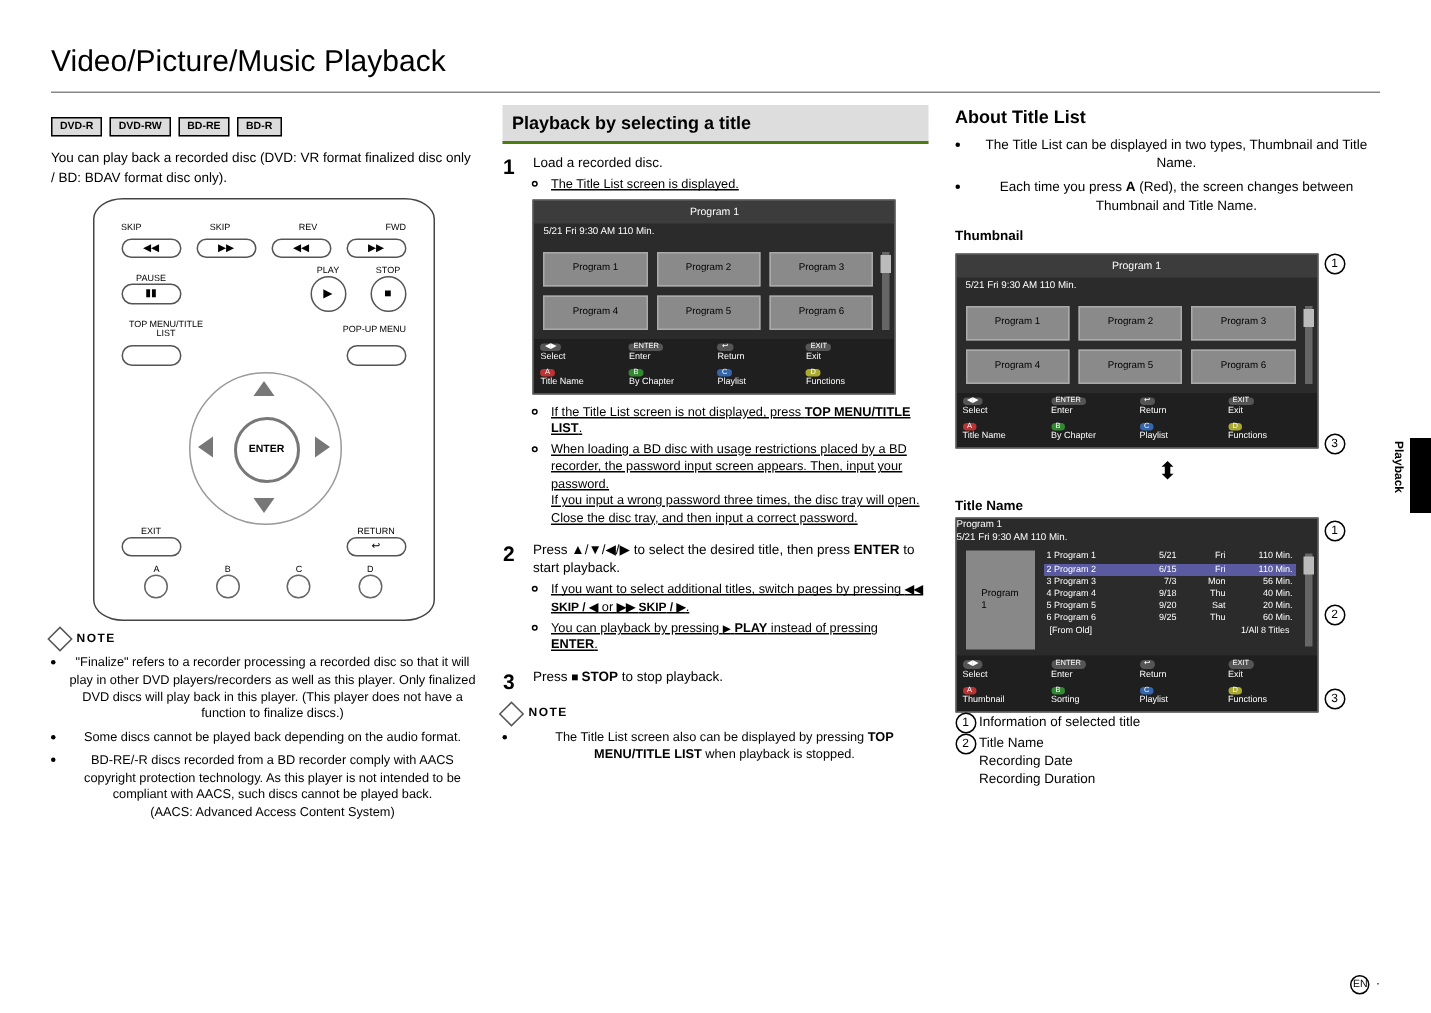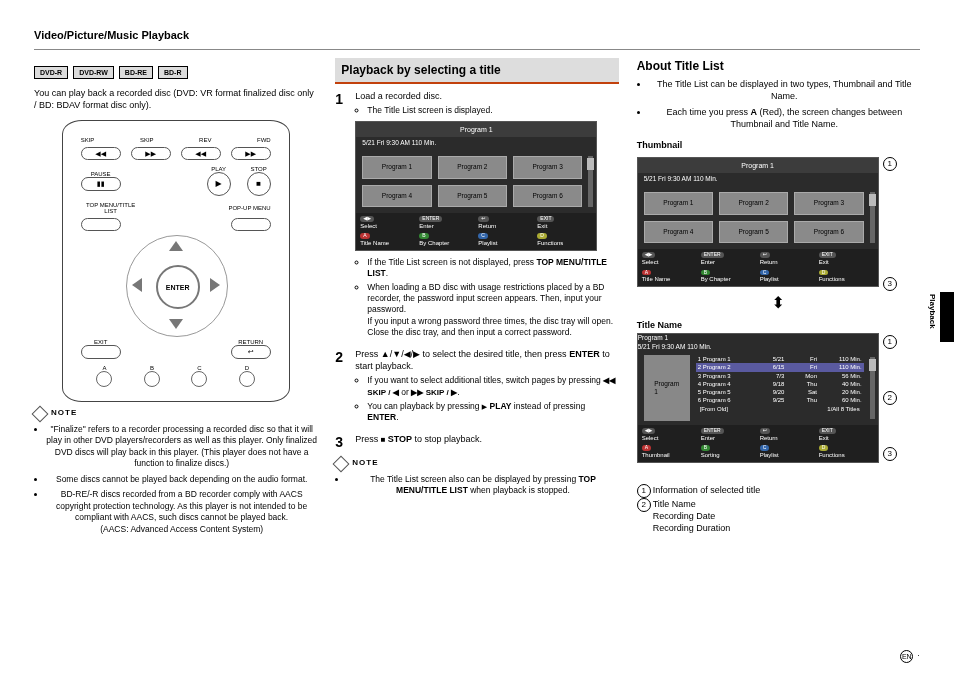--- a/index.html
+++ b/index.html
@@ -9,22 +9,22 @@
     height: 675px;
     box-sizing: border-box;
     font-family: Arial, Helvetica, sans-serif;
     font-size: 9px;
     line-height: 1.35;
     color: #000;
     background: #fff;
     position: relative;
   }
   .page-title {
-    font-size: 11px;
-    font-weight: bold;
+    font-size: 20px;
+    font-weight: normal;
     margin-bottom: 6px;
   }
   .hr {
     border: none;
     border-top: 1px solid #888;
     margin: 0 0 8px 0;
   }
   .columns {
     display: flex;
     gap: 18px;
@@ -40,21 +40,21 @@
     font-size: 12px;
     font-weight: bold;
     padding: 6px 8px;
     line-height: 1.3;
   }
   .grey-header {
     background: #ddd;
     font-size: 12px;
     font-weight: bold;
     padding: 4px 6px;
-    border-bottom: 2px solid #c2410c;
+    border-bottom: 2px solid #4d7c0f;
     margin-bottom: 6px;
   }
 
   .disc-badges {
     display: flex;
     gap: 5px;
     margin: 8px 0;
   }
   .disc-badge {
     border: 1px solid #000;
@@ -237,21 +237,21 @@
   }
   .footer-pagenum .encircle{
     border:1px solid #000; border-radius:50%; font-size:7px;
     width:11px;height:11px;line-height:11px;text-align:center;
   }
 
   .black-square::before { content:"■"; font-size:8px; margin-right:2px;}
   .play-icon::before { content:"▶"; font-size:7px; }
   .skip-icons { font-size:8px; font-weight:bold; }
 
-  .inline-bullets { padding-left:12px; margin:3px 0; }
+  .inline-bullets { padding-left:12px; margin:3px 0;text-decoration:underline; }
   .inline-bullets li { font-size:8.5px; margin-bottom:2px; }
 </style>
 </head>
 <body>
 
 <div class="page-title">Video/Picture/Music Playback</div>
 <hr class="hr">
 
 <div class="columns">
 
@@ -591,21 +591,21 @@
             </div>
         </div>
       </div>
       <div class="annot-right three">
         <div><span class="circ-num">1</span></div>
         <div><span class="circ-num">2</span></div>
         <div><span class="circ-num">3</span></div>
       </div>
     </div>
 
-    <div style="margin-top:21px">
+    <div style="margin-top:0">
       <div><span class="circ-num">1</span><span>Information of selected title</span></div>
       <div style="display:flex">
           <span class="circ-num">2</span>
           <span style="white-space:pre-line">Title Name
 Recording Date
 Recording Duration</span>
         </div>
     </div>
   </div>
 </div>

